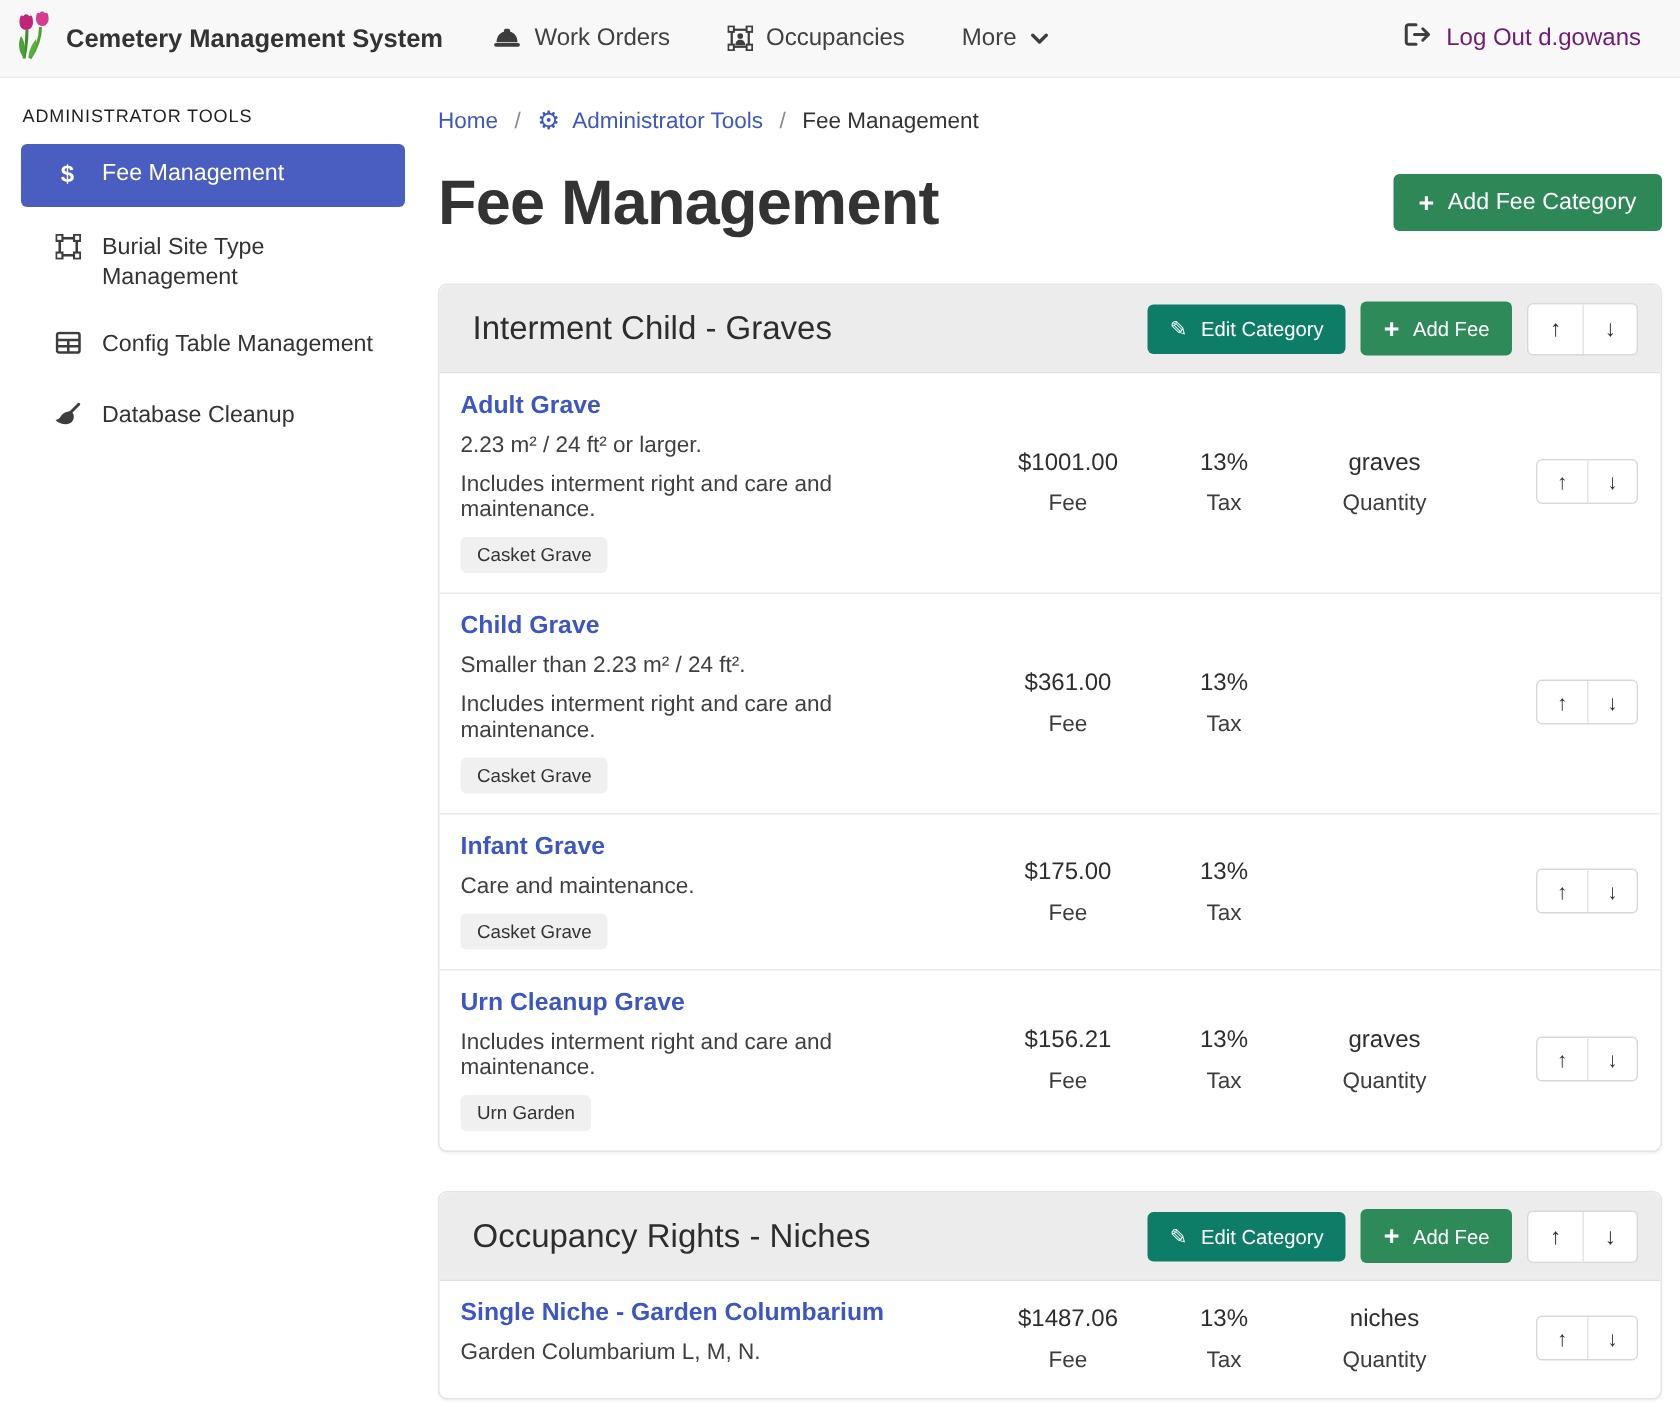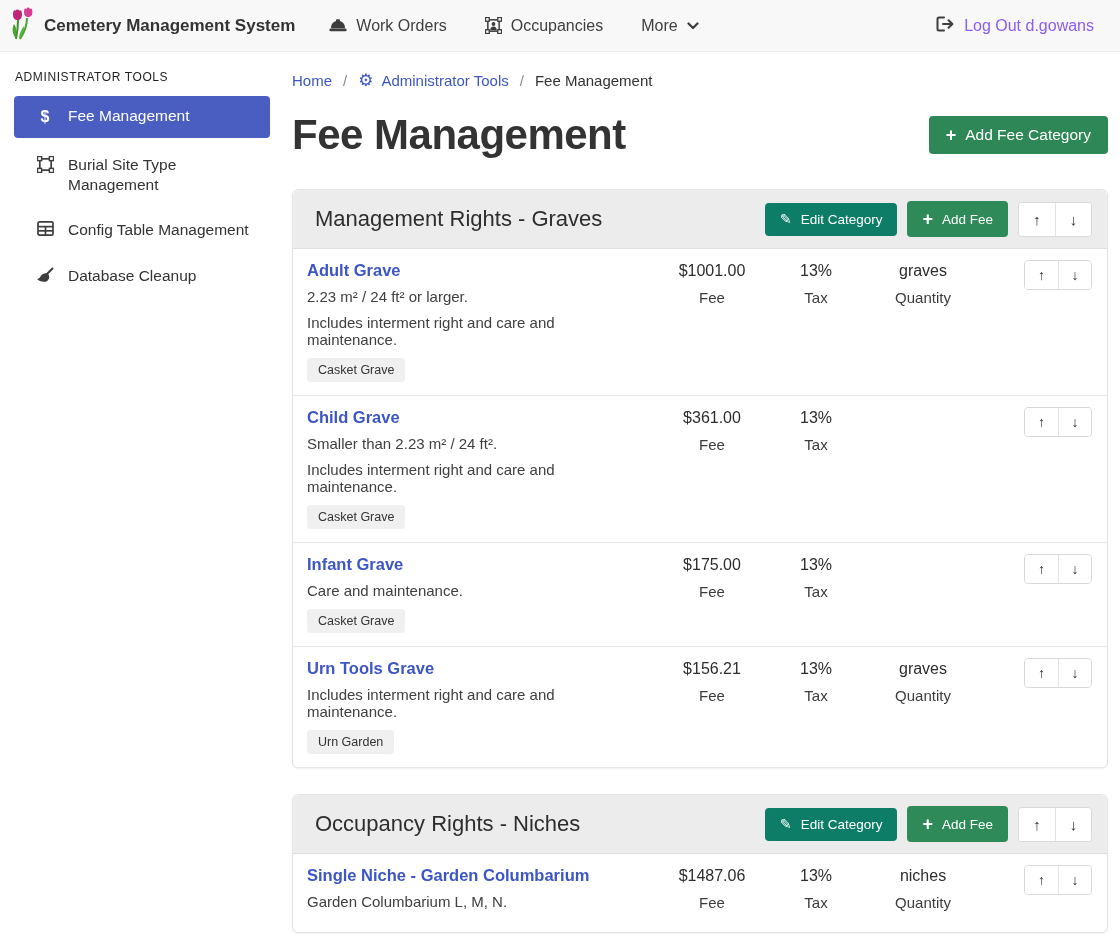--- a/index.html
+++ b/index.html
@@ -8,21 +8,21 @@
 
   
   .navbar { height:52px; background:#f8f8f8; border-bottom:1px solid #ededed;
     display:flex; align-items:center; justify-content:space-between; padding:0 26px 0 10px; }
   .nav-left { display:flex; align-items:center; }
   .brand { display:flex; align-items:center; gap:9px; margin-right:34px; cursor:pointer; }
   .brand-title { font-size:17px; font-weight:700; color:#333; }
   .nav-item { display:flex; align-items:center; gap:9px; font-size:16px; color:#404040;
     margin-right:38px; cursor:pointer; }
   .nav-item svg { display:block; }
-  .logout { display:flex; align-items:center; gap:10px; font-size:16px; color:#8b5cf6; cursor:pointer; }
+  .logout { display:flex; align-items:center; gap:10px; font-size:16px; color:#701a75; cursor:pointer; }
 
   
   .layout { display:flex; align-items:flex-start; }
 
   
   .sidebar { width:282px; flex:0 0 282px; padding:12px 12px 0 14px; }
   .sidebar-header { font-size:12px; color:#1f1f1f; letter-spacing:.6px; margin:6px 0 12px 1px; }
   .side-item { display:flex; align-items:flex-start; gap:13px; padding:8px 10px 8px 21px;
     border-radius:4px; font-size:15.5px; line-height:1.3; color:#333; margin:0 0 9px 0; cursor:pointer; }
   .side-item .s-icon { width:20px; flex:0 0 20px; text-align:center; padding-top:1px; }
@@ -54,21 +54,21 @@
   .header-actions { display:flex; align-items:center; gap:10px; }
   .btn-edit { background:#0e7d68; font-size:13.5px; padding:9px 15px; }
   .btn-addfee { background:#2f8a5a; font-size:13.5px; padding:9px 15px; }
   .pencil { font-size:14px; line-height:1; }
   .arrow-group { display:flex; border:1px solid #d8d8d8; border-radius:4px; overflow:hidden; background:#fff; }
   .arrow-btn { width:36px; height:33px; background:#fff; border:none; font-size:15px; color:#2d2d2d;
     display:flex; align-items:center; justify-content:center; cursor:pointer; font-family:inherit; }
   .arrow-btn + .arrow-btn { border-left:1px solid #e4e4e4; }
 
   
-  .fee-row { display:flex; align-items:flex-start; padding:11px 15px 13px 14px; }
+  .fee-row { display:flex; align-items:center; padding:11px 15px 13px 14px; }
   .fee-row + .fee-row { border-top:1px solid #eaeaea; }
   .fee-left { flex:1; padding-right:8px; }
   .fee-name { display:inline-block; font-size:16.5px; font-weight:700; color:#3d56c5;
     text-decoration:none; margin:1px 0 8px 0; cursor:pointer; }
   .fee-desc { font-size:15px; color:#404040; margin-bottom:9px; }
   .fee-badge { display:inline-block; background:#f0f0f0; border-radius:4px; padding:5px 11px;
     font-size:12.5px; color:#333; margin-top:1px; }
   .fee-col { text-align:center; padding-top:2px; }
   .col-fee { width:112px; } .col-tax { width:96px; } .col-qty { width:118px; }
   .fee-val { font-size:16px; color:#2d2d2d; margin-bottom:9px; }
@@ -197,21 +197,21 @@
       <h1>Fee Management</h1>
       <button class="btn btn-add-category">
         <span class="plus">+</span>
         <span>Add Fee Category</span>
       </button>
     </div>
 
     <div>
   <section class="card">
     <div class="card-header">
-      <div class="card-title">Management Rights - Graves</div>
+      <div class="card-title">Interment Child - Graves</div>
       <div class="header-actions">
         <button class="btn btn-edit">
           <span class="pencil">✎</span>
           <span>Edit Category</span>
         </button>
         <button class="btn btn-addfee">
           <span class="plus">+</span>
           <span>Add Fee</span>
         </button>
         <div class="arrow-group">
@@ -284,21 +284,21 @@
     </div>
     <div class="fee-col col-qty"></div>
     <div class="arrow-group row-arrows">
       <button class="arrow-btn">↑</button>
       <button class="arrow-btn">↓</button>
     </div>
   </div>
 
   <div class="fee-row">
     <div class="fee-left">
-      <a class="fee-name">Urn Tools Grave</a>
+      <a class="fee-name">Urn Cleanup Grave</a>
       <div class="fee-desc">Includes interment right and care and maintenance.</div>
       
       <span class="fee-badge">Urn Garden</span>
     </div>
     <div class="fee-col col-fee">
       <div class="fee-val">$156.21</div>
       <div class="fee-label">Fee</div>
     </div>
     <div class="fee-col col-tax">
       <div class="fee-val">13%</div>

